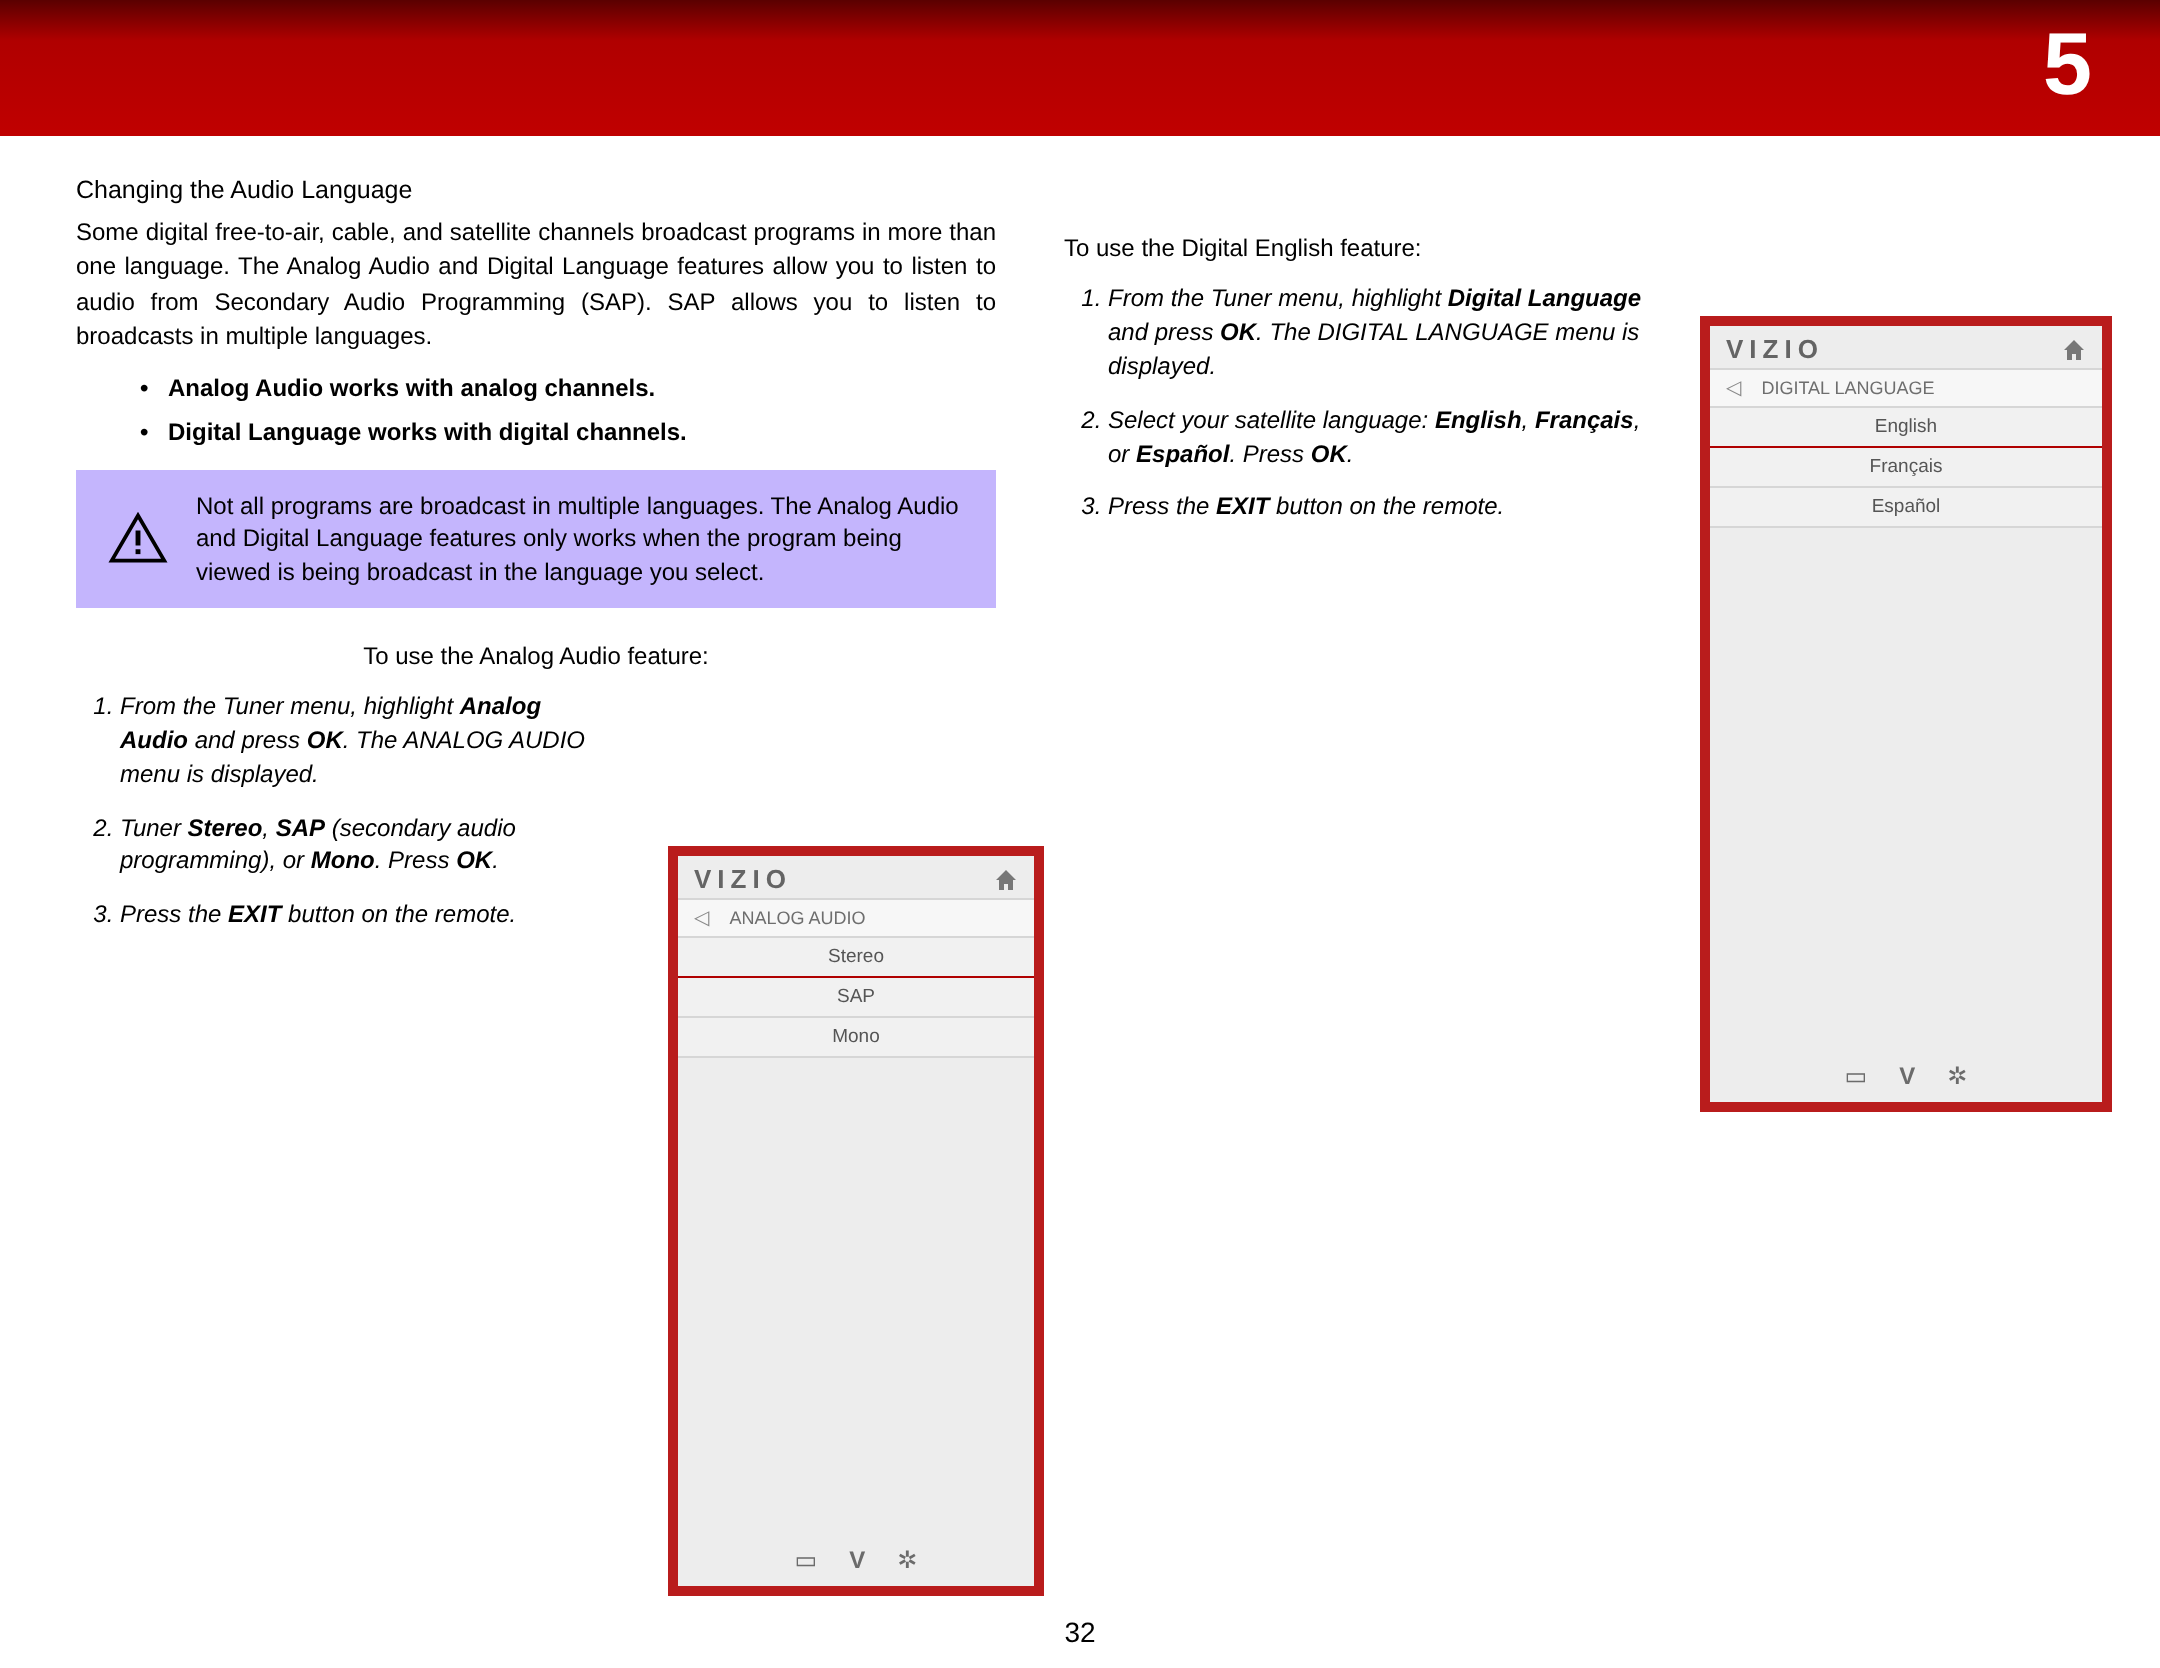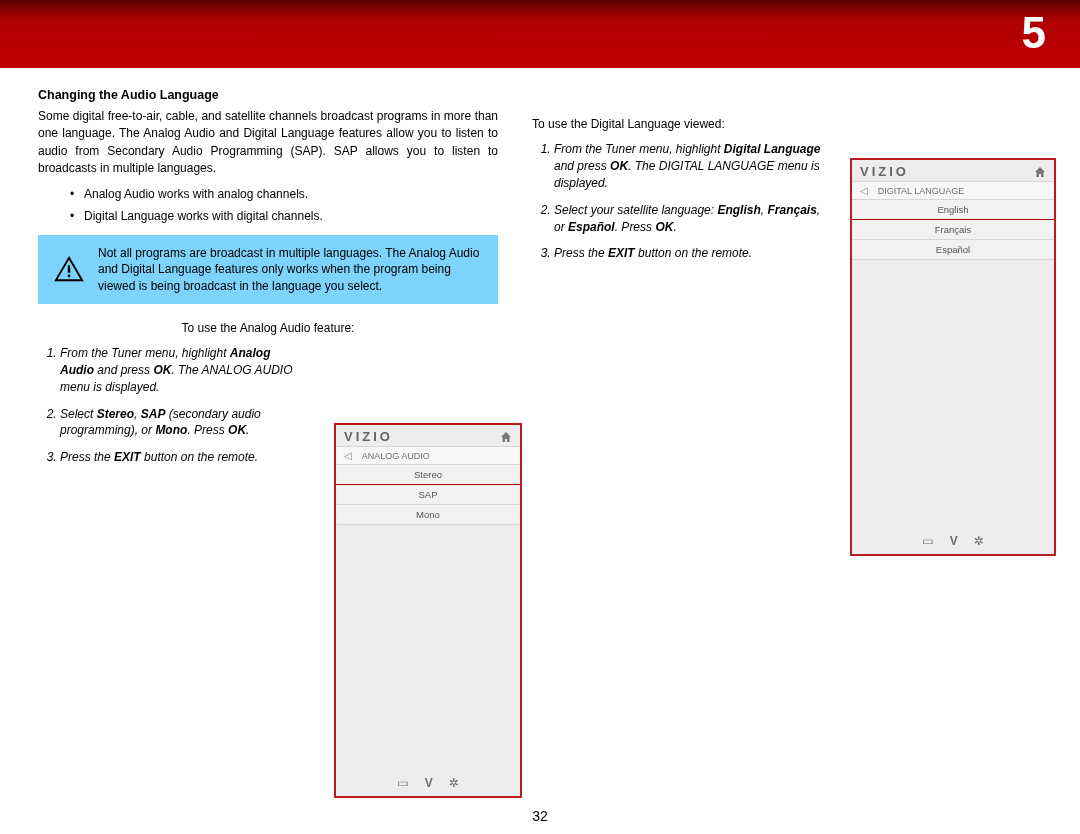--- a/index.html
+++ b/index.html
@@ -30,28 +30,28 @@
     position: absolute;
     top: 88px;
     left: 38px;
     right: 26px;
     bottom: 0;
   }
   .col1 { position: absolute; left: 0; top: 0; width: 460px; }
   .col2 { position: absolute; left: 494px; top: 28px; width: 300px; }
   .col3 { position: absolute; left: 812px; top: 70px; width: 206px; }
 
-  h3.section-title { font-size: 12.5px; font-weight: bold; margin-bottom: 6px; }
+  h3.section-title { font-size: 12.5px; font-weight: normal; margin-bottom: 6px; }
   p.para { line-height: 1.45; text-align: justify; margin-bottom: 8px; }
-  ul.bullets { list-style: none; margin: 6px 0 10px 32px; }
+  ul.bullets { list-style: none; margin: 6px 0 10px 32px; font-weight: bold; }
   ul.bullets li { position: relative; margin-bottom: 6px; padding-left: 14px; line-height: 1.4; }
   ul.bullets li::before { content: "•"; position: absolute; left: 0; top: 0; }
 
   .warn-box {
-    background: #7dd3fc;
+    background: #c4b5fd;
     padding: 10px 10px 10px 60px;
     position: relative;
     margin-bottom: 14px;
     line-height: 1.35;
   }
   .warn-icon {
     position: absolute;
     left: 16px;
     top: 50%;
     transform: translateY(-50%);
@@ -60,21 +60,21 @@
 
   ol.steps { list-style: decimal; padding-left: 22px; font-style: italic; }
   ol.steps li { margin-bottom: 10px; line-height: 1.4; }
   strong, b { font-weight: bold; }
 
   
   .vizio-panel {
     position: absolute;
     width: 188px;
     background: #ededed;
-    border: 2px solid #b91c1c;
+    border: 5px solid #b91c1c;
   }
   .vizio-panel.analog { left: 296px; top: 335px; height: 375px; }
   .vizio-panel .hdr {
     display: flex; align-items: center; justify-content: space-between;
     padding: 4px 8px 2px 8px;
   }
   .vizio-logo {
     font-family: Arial, sans-serif;
     font-weight: bold;
     letter-spacing: 3px;
@@ -143,21 +143,21 @@
     </div>
 
     <p class="para" style="text-align:center; margin-top:16px;">To use the Analog Audio feature:</p>
 
     <div style="width:260px;">
       <ol class="steps">
         <li>
           <span>From the Tuner menu, highlight </span><b>Analog Audio</b><span> and press </span><b>OK</b><span>. The ANALOG AUDIO menu is displayed.</span>
         </li>
         <li>
-          <span>Select </span><b>Stereo</b><span>, </span><b>SAP</b><span> (secondary audio programming), or </span><b>Mono</b><span>. Press </span><b>OK</b><span>.</span>
+          <span>Tuner </span><b>Stereo</b><span>, </span><b>SAP</b><span> (secondary audio programming), or </span><b>Mono</b><span>. Press </span><b>OK</b><span>.</span>
         </li>
         <li>
           <span>Press the </span><b>EXIT</b><span> button on the remote.</span>
         </li>
       </ol>
     </div>
 
     <div class="vizio-panel analog">
       <div class="hdr">
         <span class="vizio-logo">VIZIO</span>
@@ -174,21 +174,21 @@
       <div class="vizio-opt">Mono</div>
       <div class="vizio-footer">
         <span class="ico">▭</span>
         <span class="ico"><b>V</b></span>
         <span class="ico">✲</span>
       </div>
     </div>
   </div>
 
   <div class="col2">
-    <p class="para" style="text-align:left;">To use the Digital Language viewed:</p>
+    <p class="para" style="text-align:left;">To use the Digital English feature:</p>
     <ol class="steps">
       <li>
         <span>From the Tuner menu, highlight </span><b>Digital Language</b><span> and press </span><b>OK</b><span>. The DIGITAL LANGUAGE menu is displayed.</span>
       </li>
       <li>
         <span>Select your satellite language: </span><b>English</b><span>, </span><b>Français</b><span>, or </span><b>Español</b><span>. Press </span><b>OK</b><span>.</span>
       </li>
       <li>
         <span>Press the </span><b>EXIT</b><span> button on the remote.</span>
       </li>

